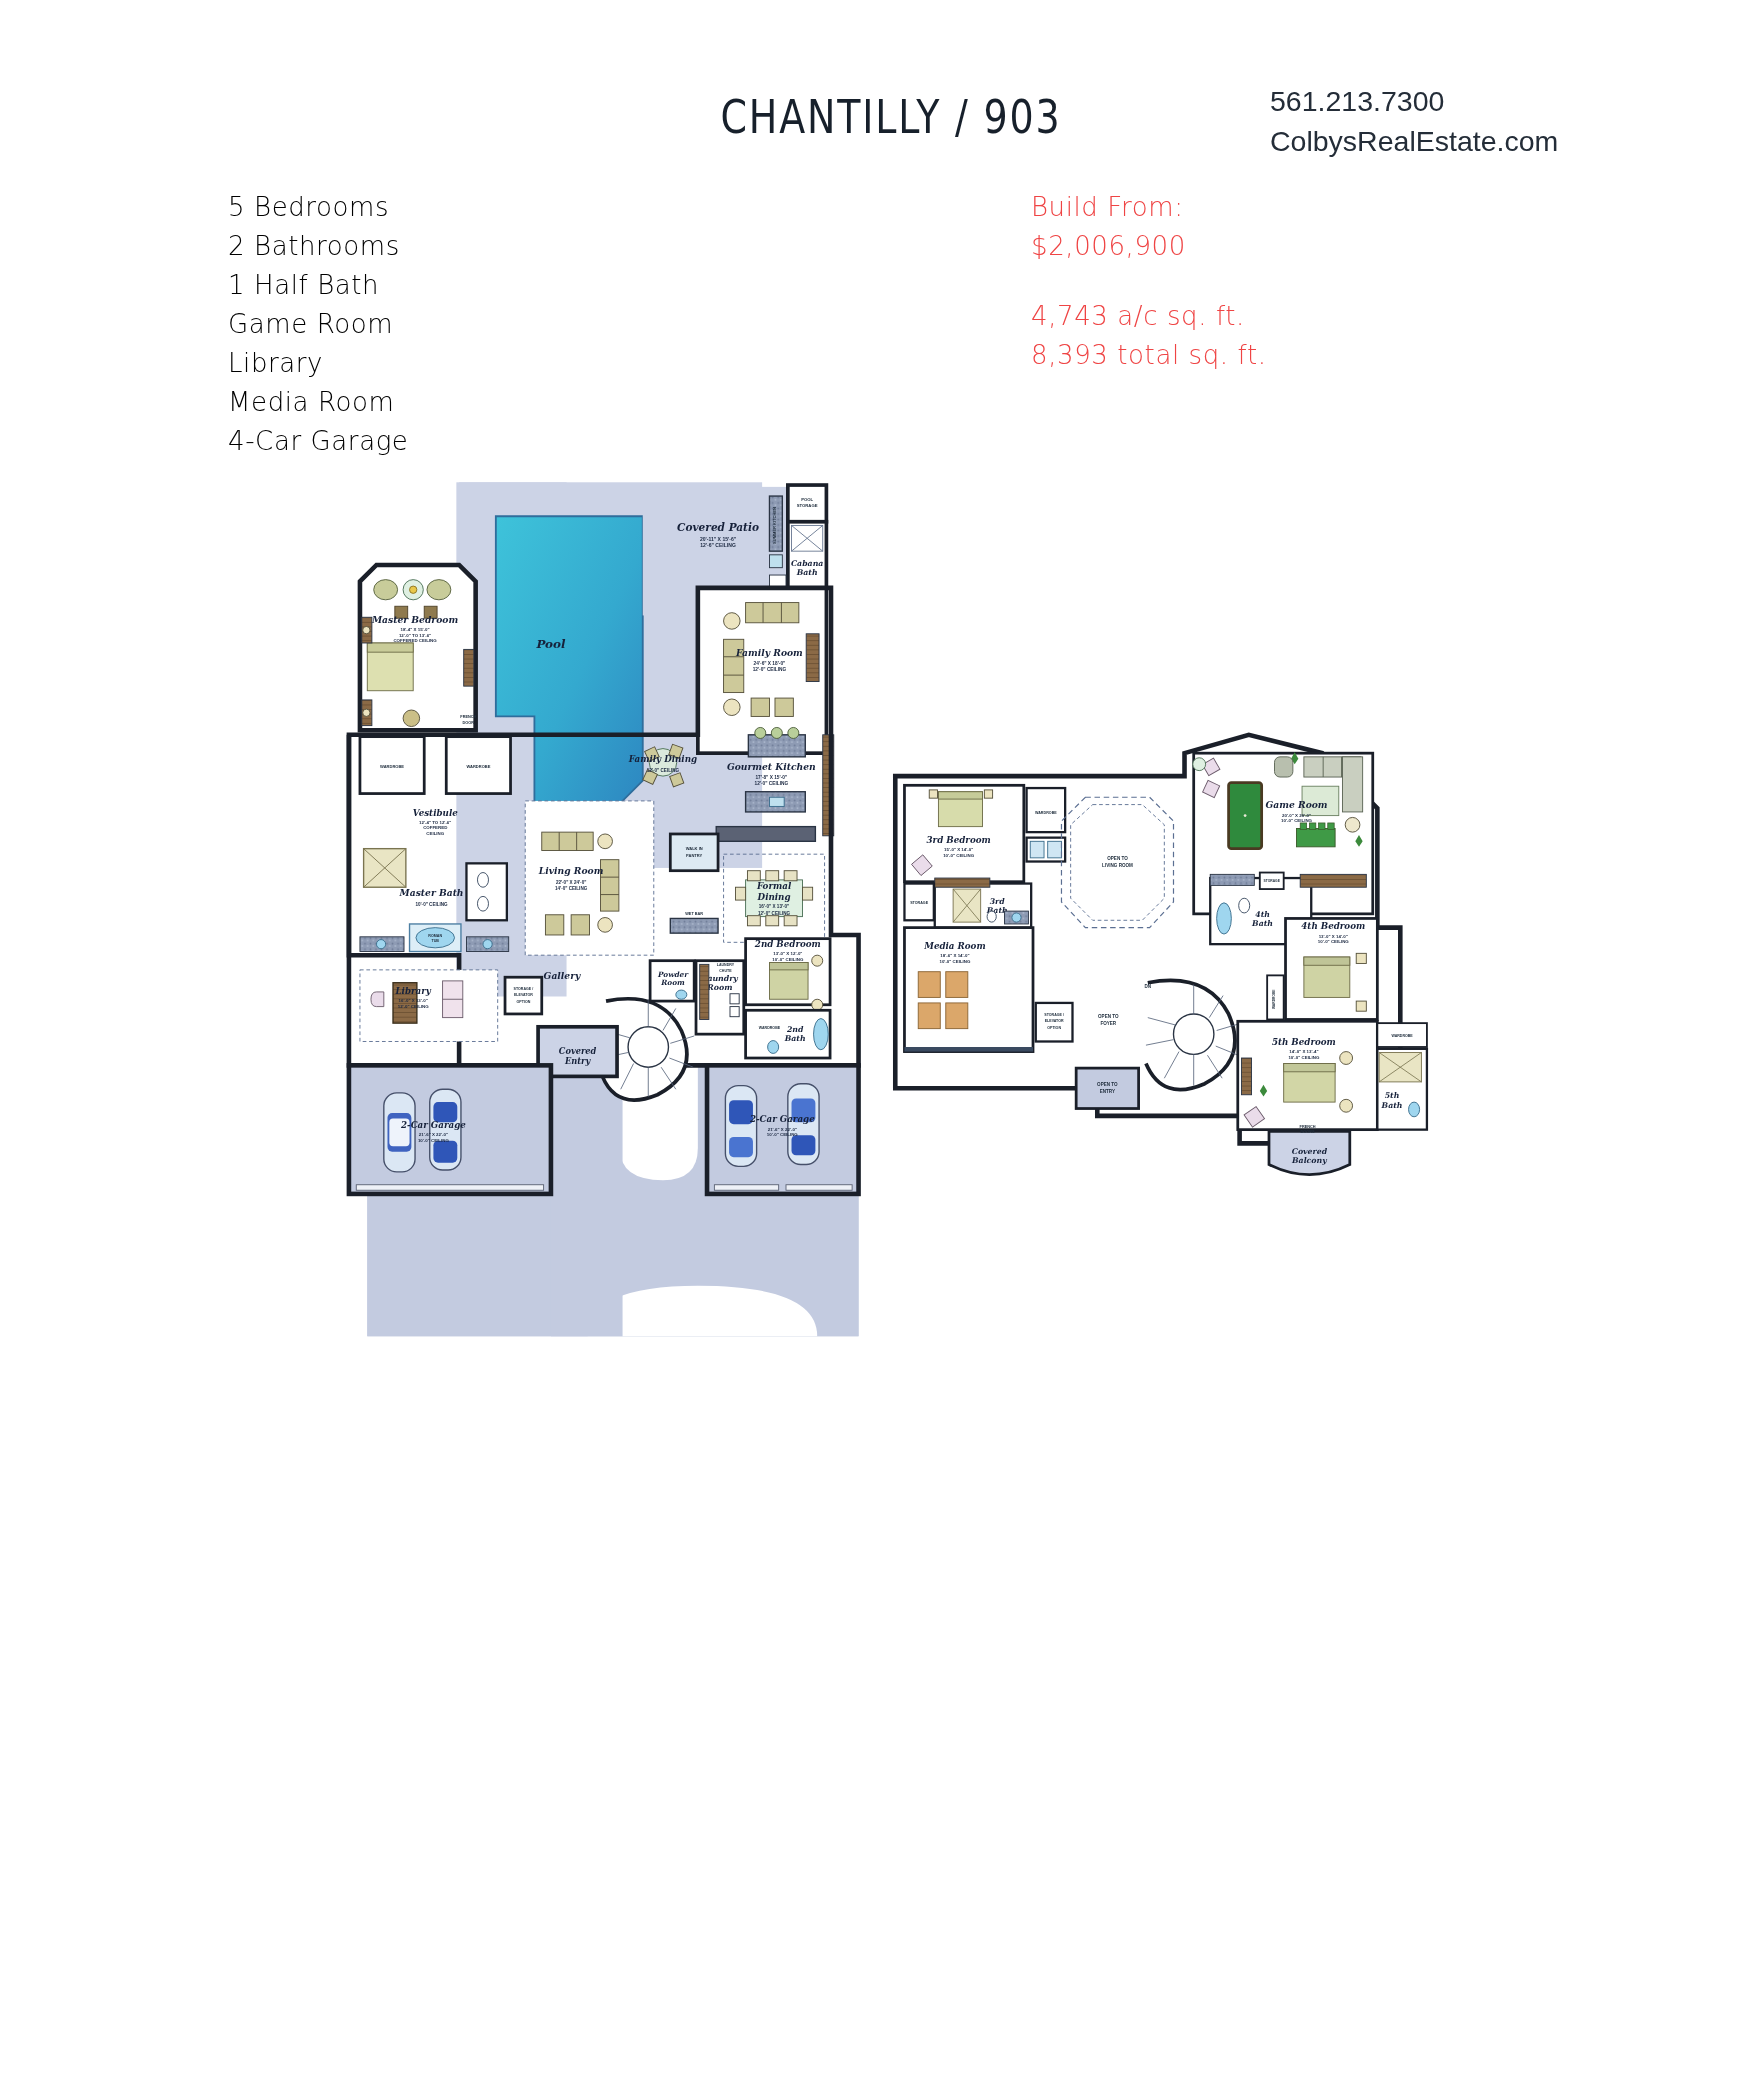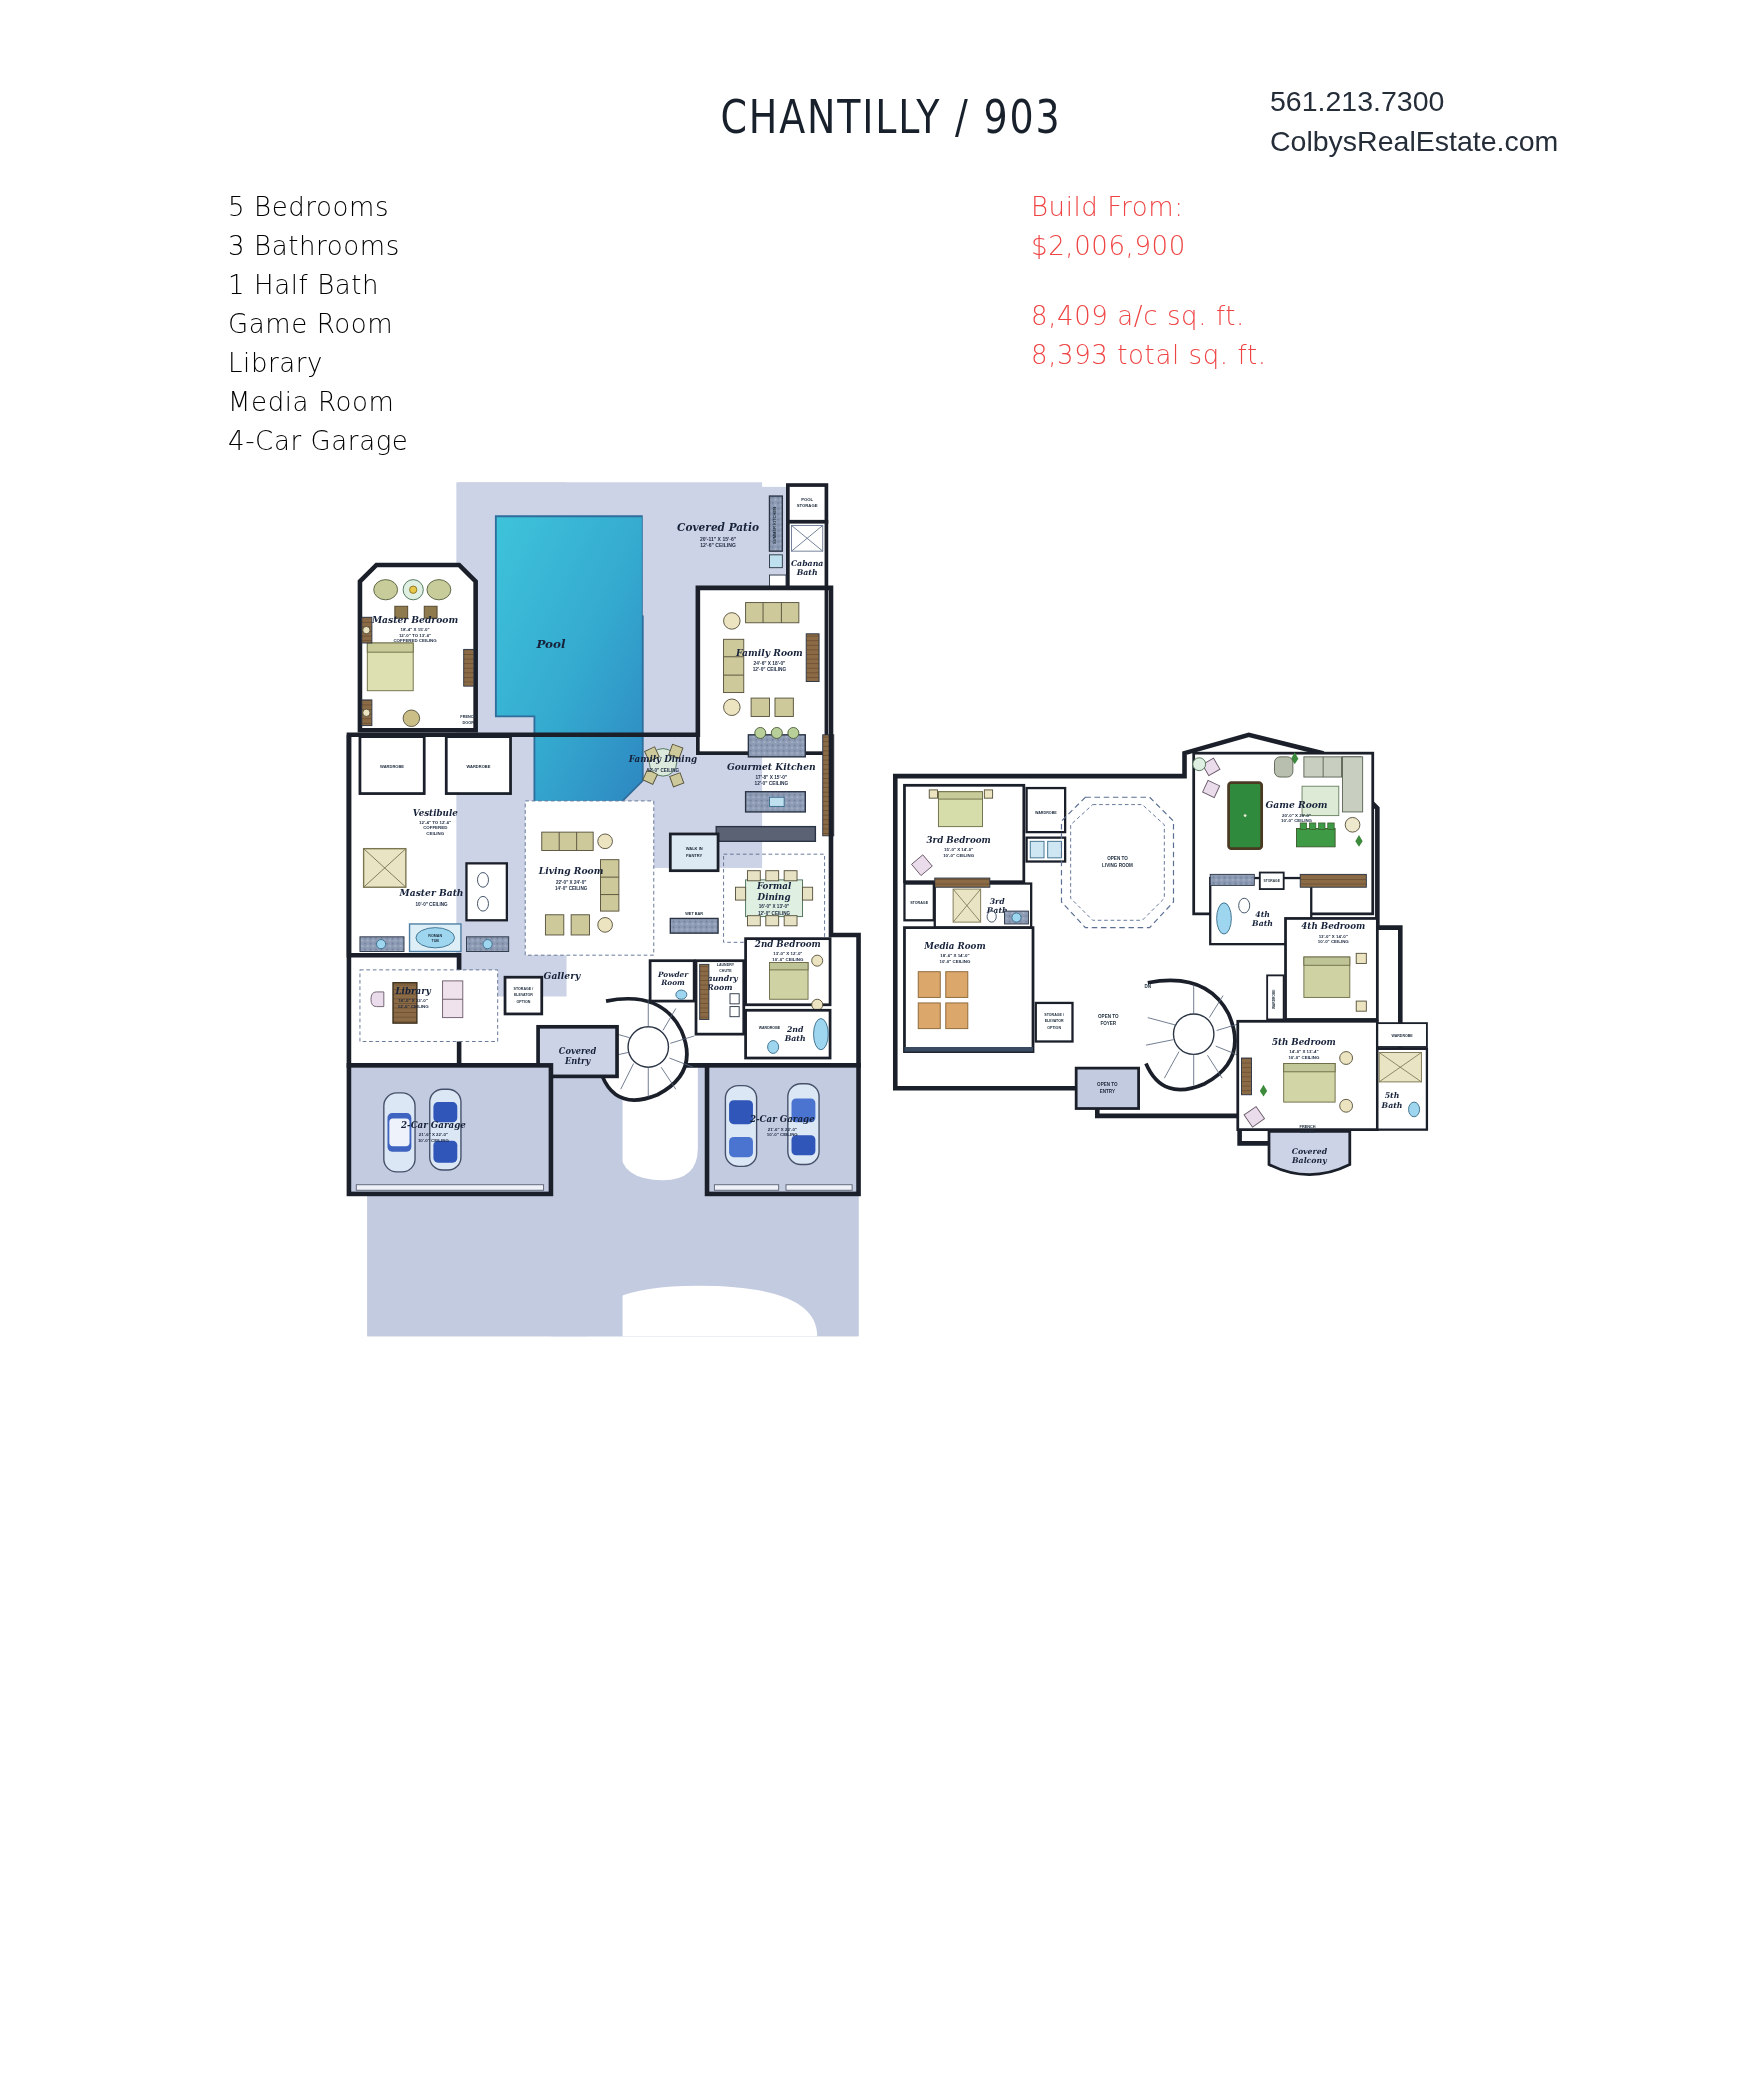--- a/index.html
+++ b/index.html
@@ -35,33 +35,33 @@
 
 <div id="page-title">CHANTILLY / 903</div>
 
 <div id="realtor">
   <div>561.213.7300</div>
   <div>ColbysRealEstate.com</div>
 </div>
 
 <div id="spec-list">
   <div>5 Bedrooms</div>
-  <div>3 Bathrooms</div>
+  <div>2 Bathrooms</div>
   <div>1 Half Bath</div>
   <div>Game Room</div>
   <div>Library</div>
   <div>Media Room</div>
   <div>4-Car Garage</div>
 </div>
 
 <div id="price-block">
   <div>Build From:</div>
   <div>$2,006,900</div>
   <div class="gap"></div>
-  <div>8,409 a/c sq. ft.</div>
+  <div>4,743 a/c sq. ft.</div>
   <div>8,393 total sq. ft.</div>
 </div>
 
 <div id="plans">
 <svg width="1763" height="2094" viewBox="0 0 1920 2280" xmlns="http://www.w3.org/2000/svg">
   <defs>
     <linearGradient id="poolGrad" x1="0" y1="0" x2="1" y2="1">
       <stop offset="0%" stop-color="#3ec3da"></stop>
       <stop offset="55%" stop-color="#34a9cf"></stop>
       <stop offset="100%" stop-color="#2d85c0"></stop>

